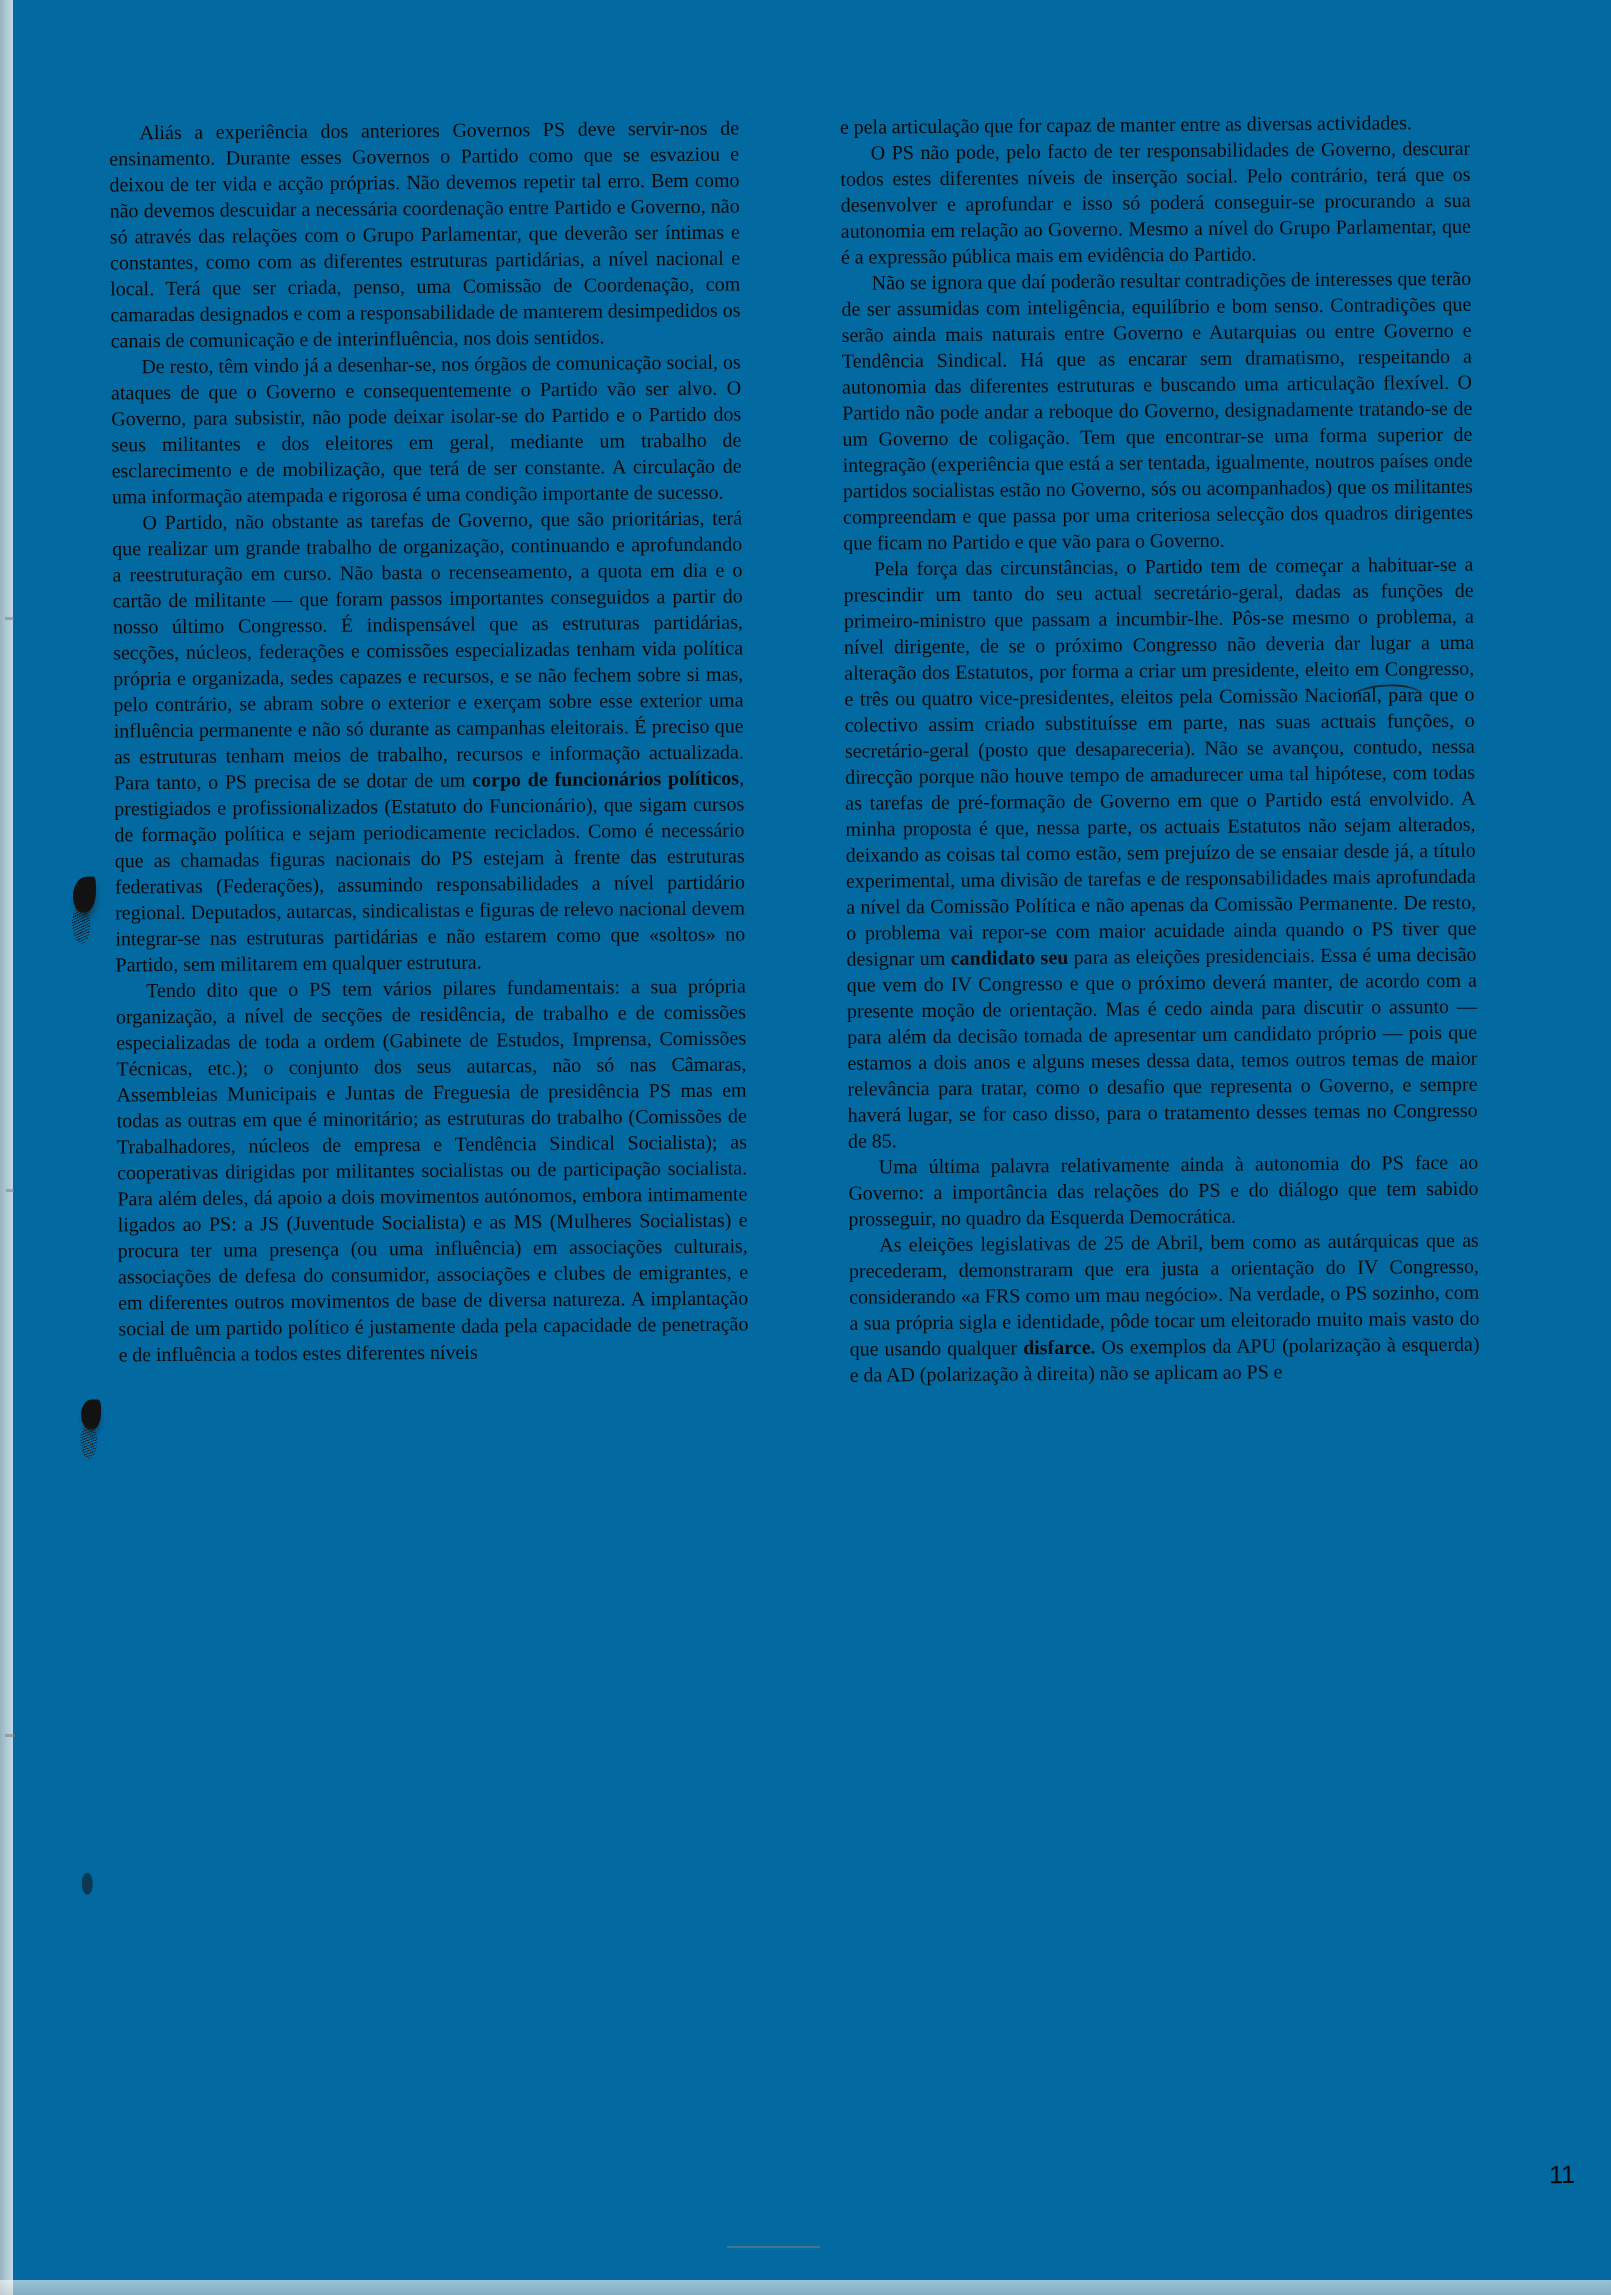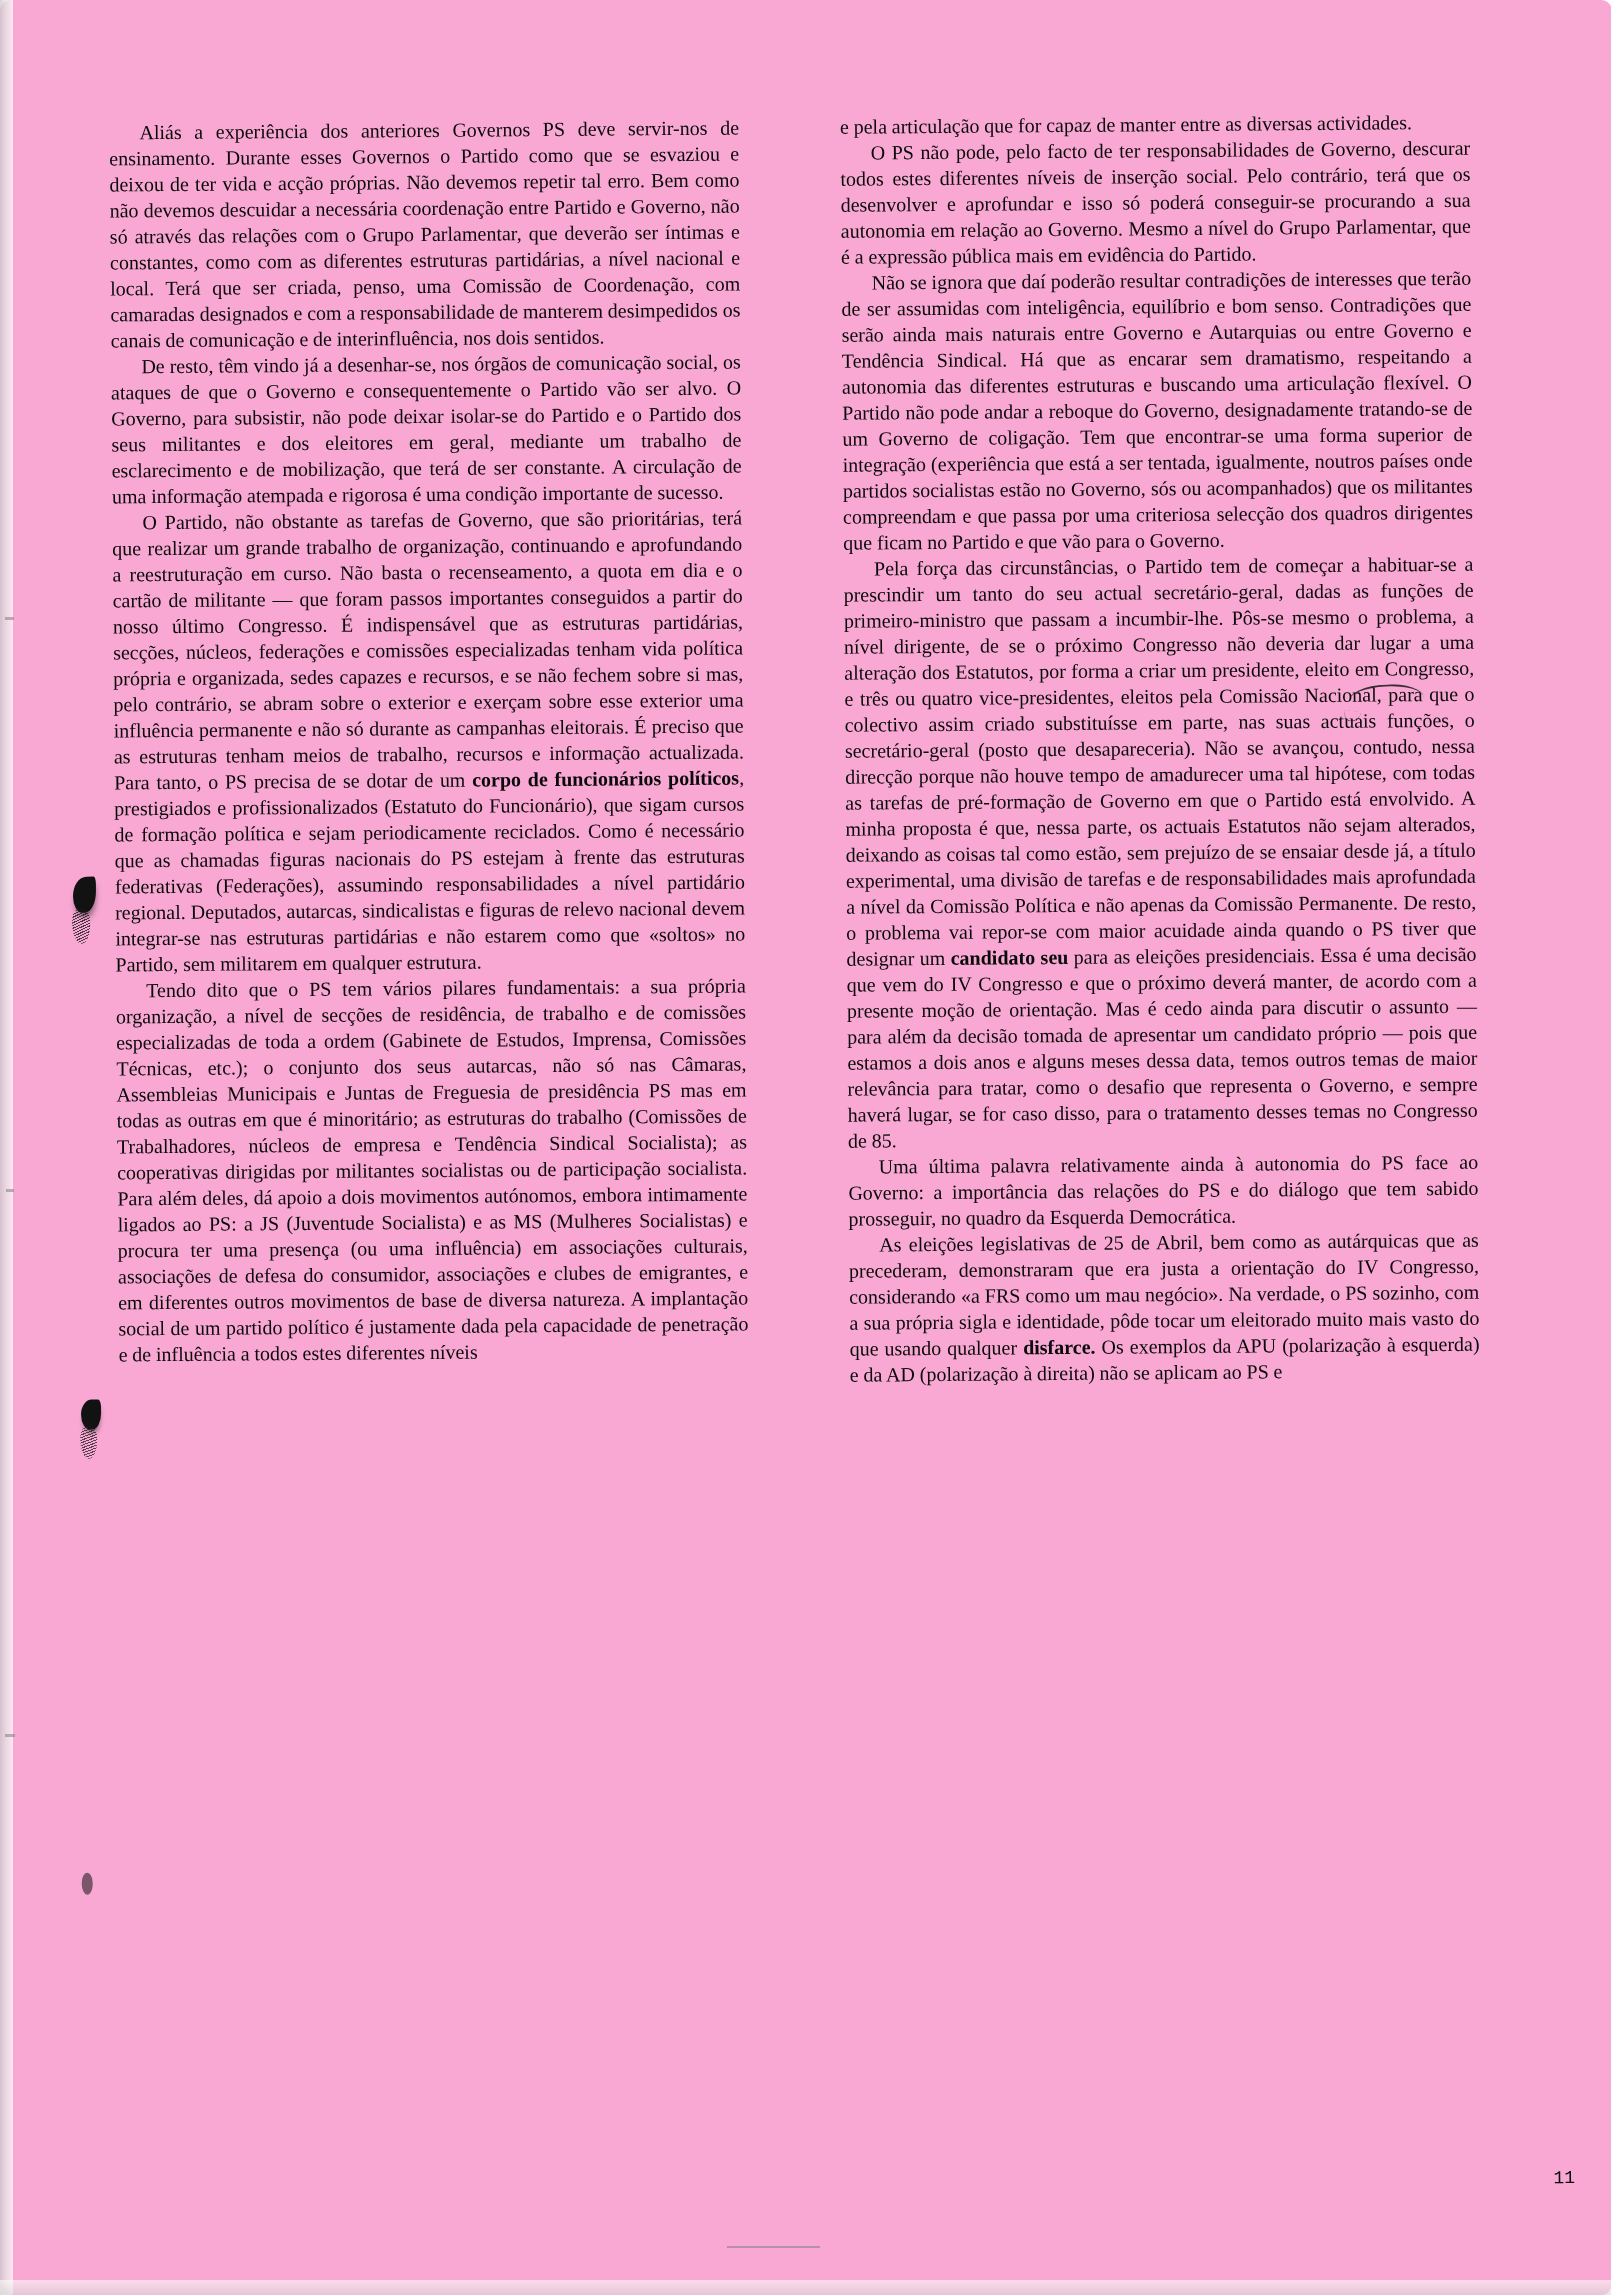--- a/index.html
+++ b/index.html
@@ -13,22 +13,21 @@
     font-family: "Liberation Serif", "DejaVu Serif", serif;
     color: #0a0a0a;
     position: relative;
     overflow: hidden;
   }
 
   
   .page-sheet {
     position: absolute;
     inset: 0;
-    background: #f9a8d4;
-    border-radius: 11px;
+    background: #0369a1;
   }
 
   
   .scan-edge-left {
     position: absolute;
     left: 0; top: 0;
     width: 12.8px; height: 2295px;
     background: linear-gradient(to right, #c9c9c9 0%, #e6e6e6 45%, #fdfdfb 100%);
     opacity: .75;
   }
@@ -77,23 +76,23 @@
   }
   .column p.cont { text-indent: 0; }
 
   .column b, .column strong { font-weight: bold; }
 
   
   .folio {
     position: absolute;
     right: 45px;
     bottom: 102px;
-    font-size: 18px;
+    font-size: 25px;
     line-height: 1;
-    font-family: Liberation Mono, monospace;
+    font-family: Liberation Sans, sans-serif;
   }
 
   
   .blemish {
     position: absolute;
     background: #121212;
     pointer-events: none;
   }
   .blemish-a {
     left: 75px; top: 871px;

